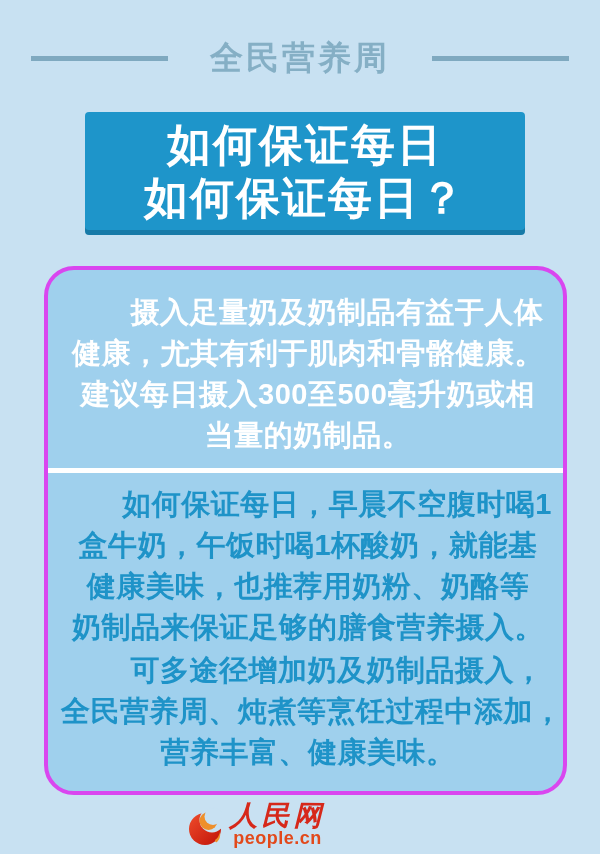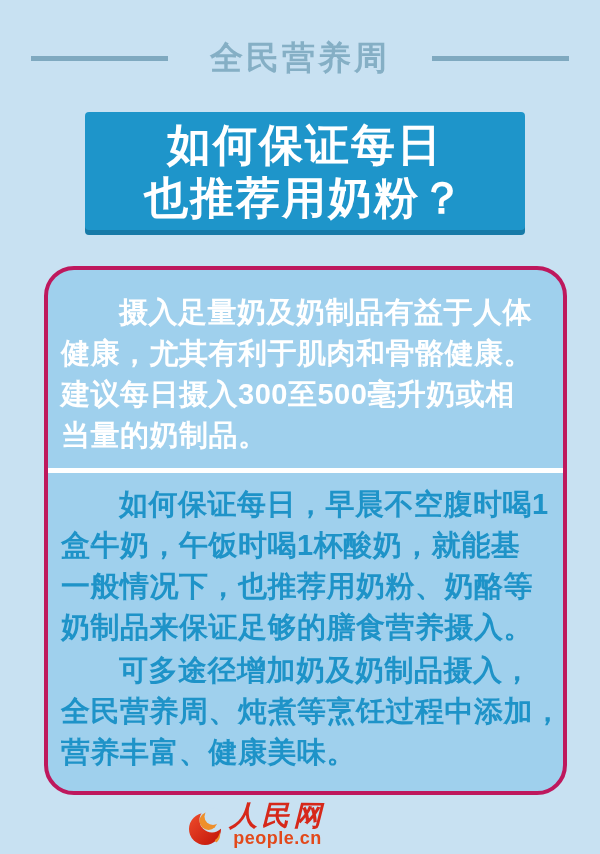--- a/index.html
+++ b/index.html
@@ -15,22 +15,22 @@
 
   
   .title-card{position:absolute;left:85px;top:112px;width:440px;height:118px;
               background:#1e95ca;border-radius:4px;box-shadow:0 5px 0 #177aa8;
               display:flex;flex-direction:column;align-items:center;justify-content:center;}
   .title-line{color:#ffffff;font-size:44px;font-weight:bold;line-height:53px;
               letter-spacing:2px;white-space:nowrap;}
 
   
   .info-card{position:absolute;left:44px;top:266px;width:523px;height:529px;
-             box-sizing:border-box;background:#9fd0ed;border:4px solid #be185d;
-             border-radius:30px;overflow:hidden;}
+             box-sizing:border-box;background:#9fd0ed;border:4px solid #d946ef;
+             border-radius:30px;overflow:hidden;text-align:center;}
   .section{box-sizing:border-box;}
   .section-1{height:198px;padding:22px 8px 0 13px;color:#ffffff;}
   .divider{height:5px;width:100%;background:#ffffff;}
   .section-2{padding:11px 8px 0 13px;color:#1e93c8;}
   .para{margin:0;font-size:29px;font-weight:bold;line-height:41px;letter-spacing:0.5px;}
   .para + .para{margin-top:2px;}
   .line{display:block;white-space:nowrap;}
   .indent{padding-left:58px;}
 
   
@@ -49,40 +49,40 @@
 <div class="poster">
 
   <div class="header">
     <span class="dash"></span>
     <span class="header-title">全民营养周</span>
     <span class="dash"></span>
   </div>
 
   <div class="title-card">
     <div class="title-line">如何保证每日</div>
-    <div class="title-line">也推荐用奶粉？</div>
+    <div class="title-line">如何保证每日？</div>
   </div>
 
   <div class="info-card">
     <div class="section section-1">
       <p class="para">
         <span class="line indent">摄入足量奶及奶制品有益于人体</span>
         <span class="line">健康，尤其有利于肌肉和骨骼健康。</span>
         <span class="line">建议每日摄入300至500毫升奶或相</span>
         <span class="line">当量的奶制品。</span>
       </p>
     </div>
 
     <div class="divider"></div>
 
     <div class="section section-2">
       <p class="para">
         <span class="line indent">如何保证每日，早晨不空腹时喝1</span>
         <span class="line">盒牛奶，午饭时喝1杯酸奶，就能基</span>
-        <span class="line">一般情况下，也推荐用奶粉、奶酪等</span>
+        <span class="line">健康美味，也推荐用奶粉、奶酪等</span>
         <span class="line">奶制品来保证足够的膳食营养摄入。</span>
       </p>
       <p class="para">
         <span class="line indent">可多途径增加奶及奶制品摄入，</span>
         <span class="line">全民营养周、炖煮等烹饪过程中添加，</span>
         <span class="line">营养丰富、健康美味。</span>
       </p>
     </div>
   </div>
 

